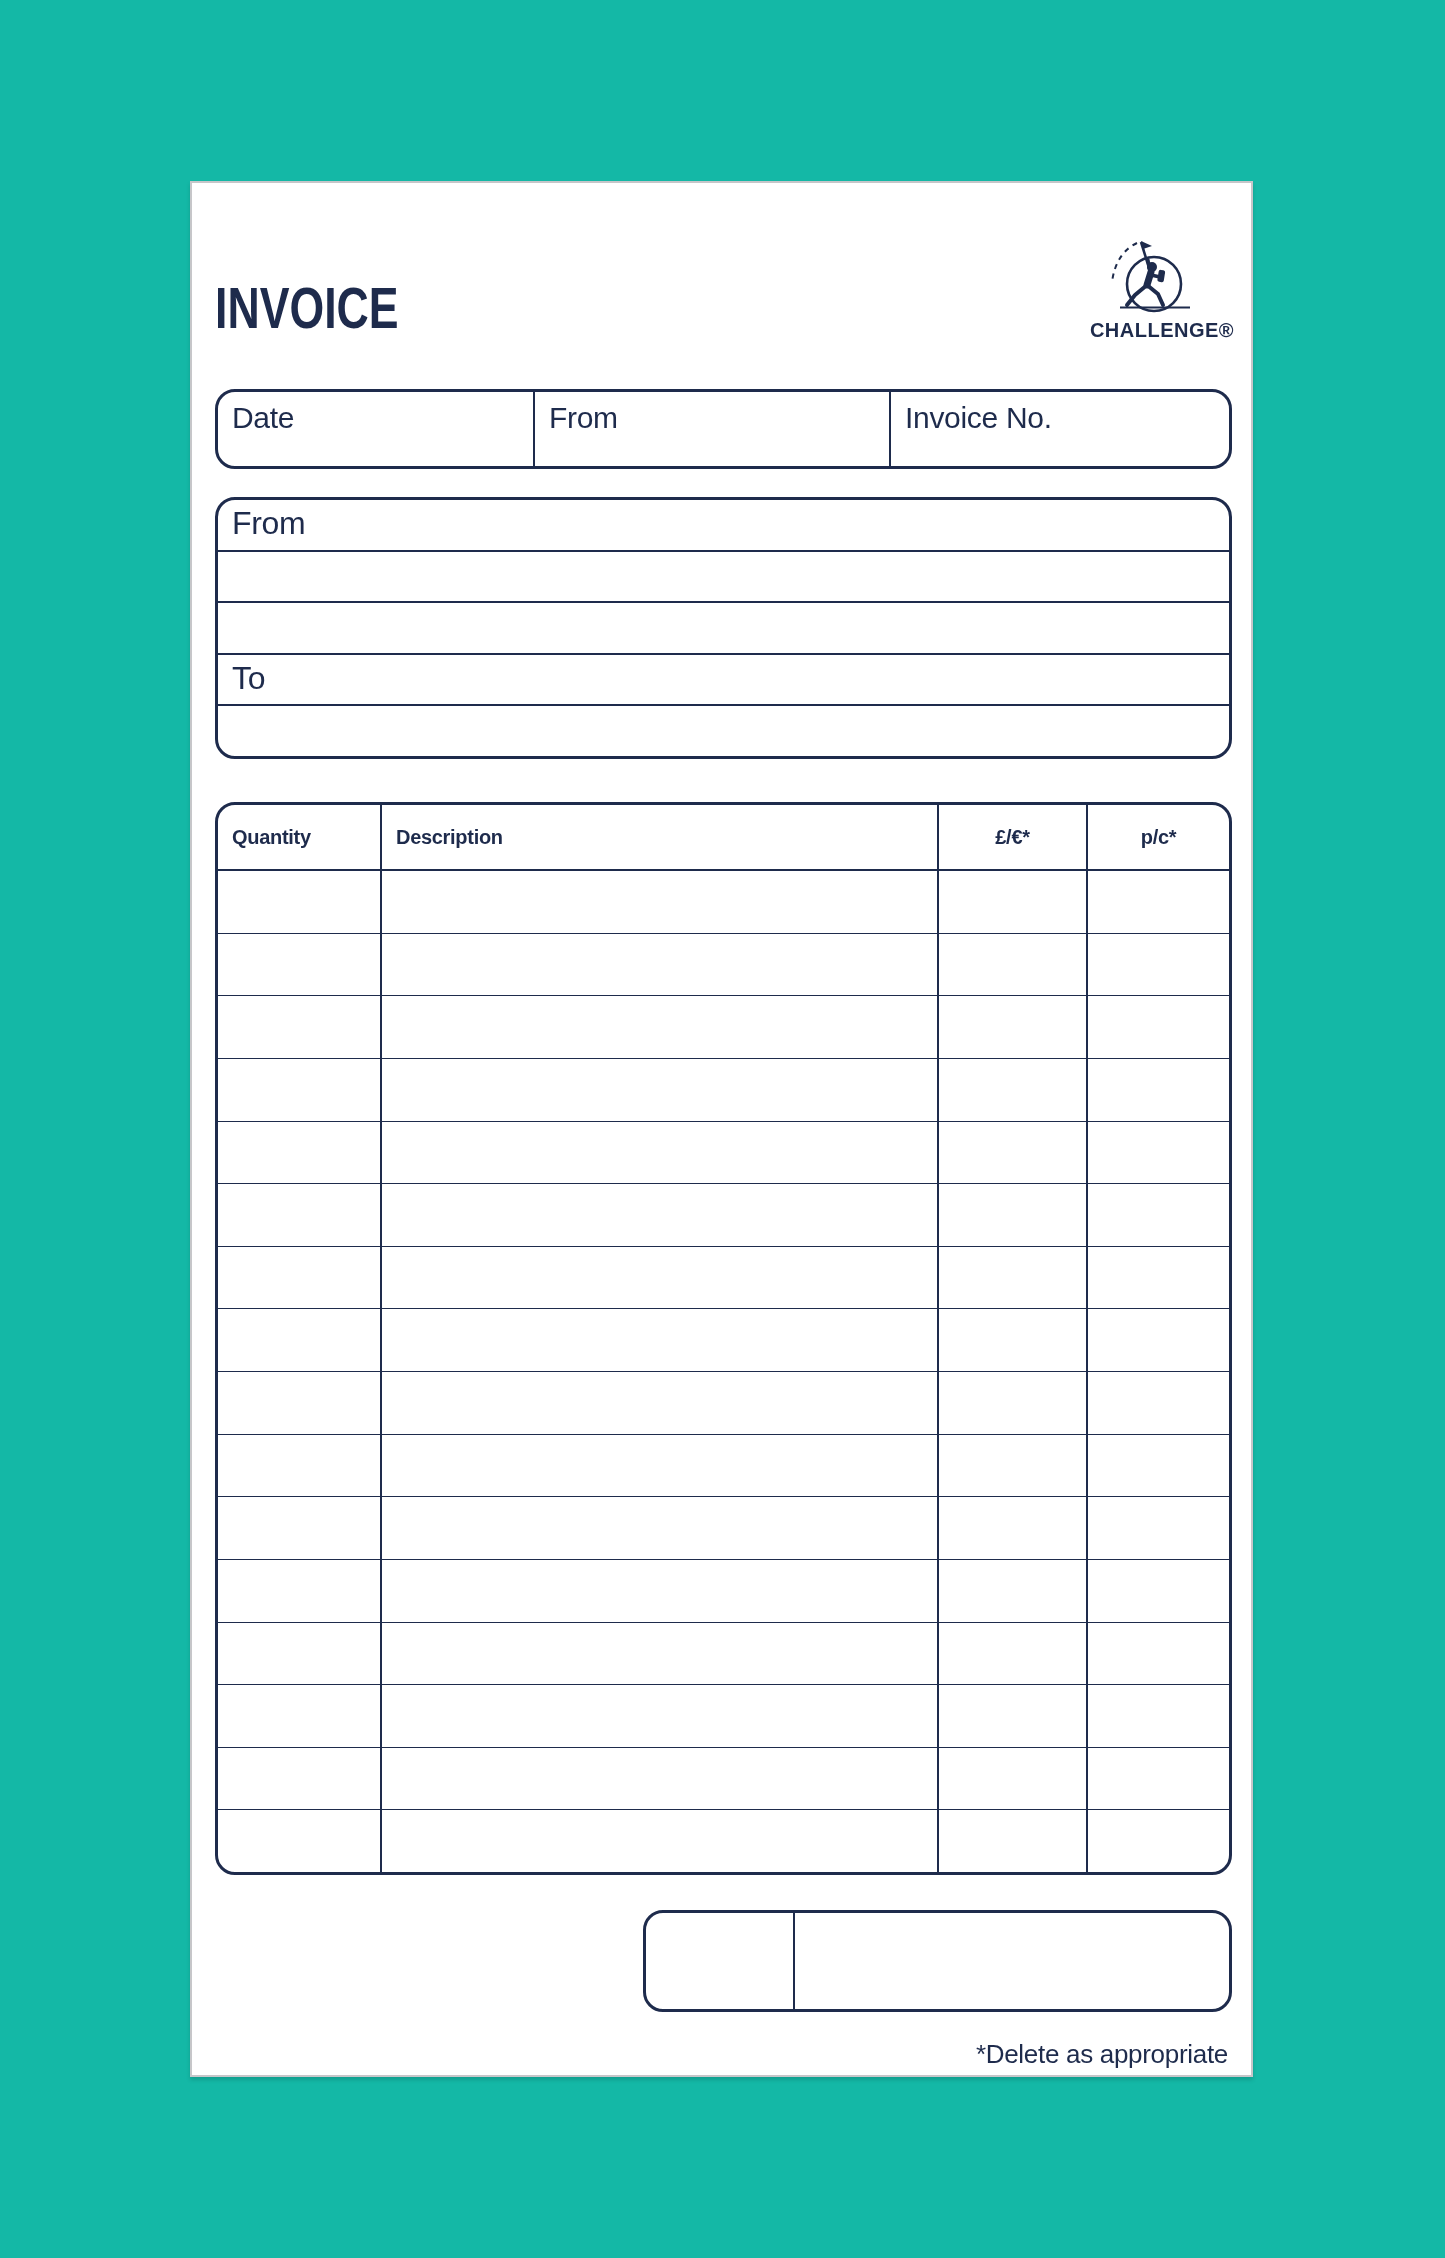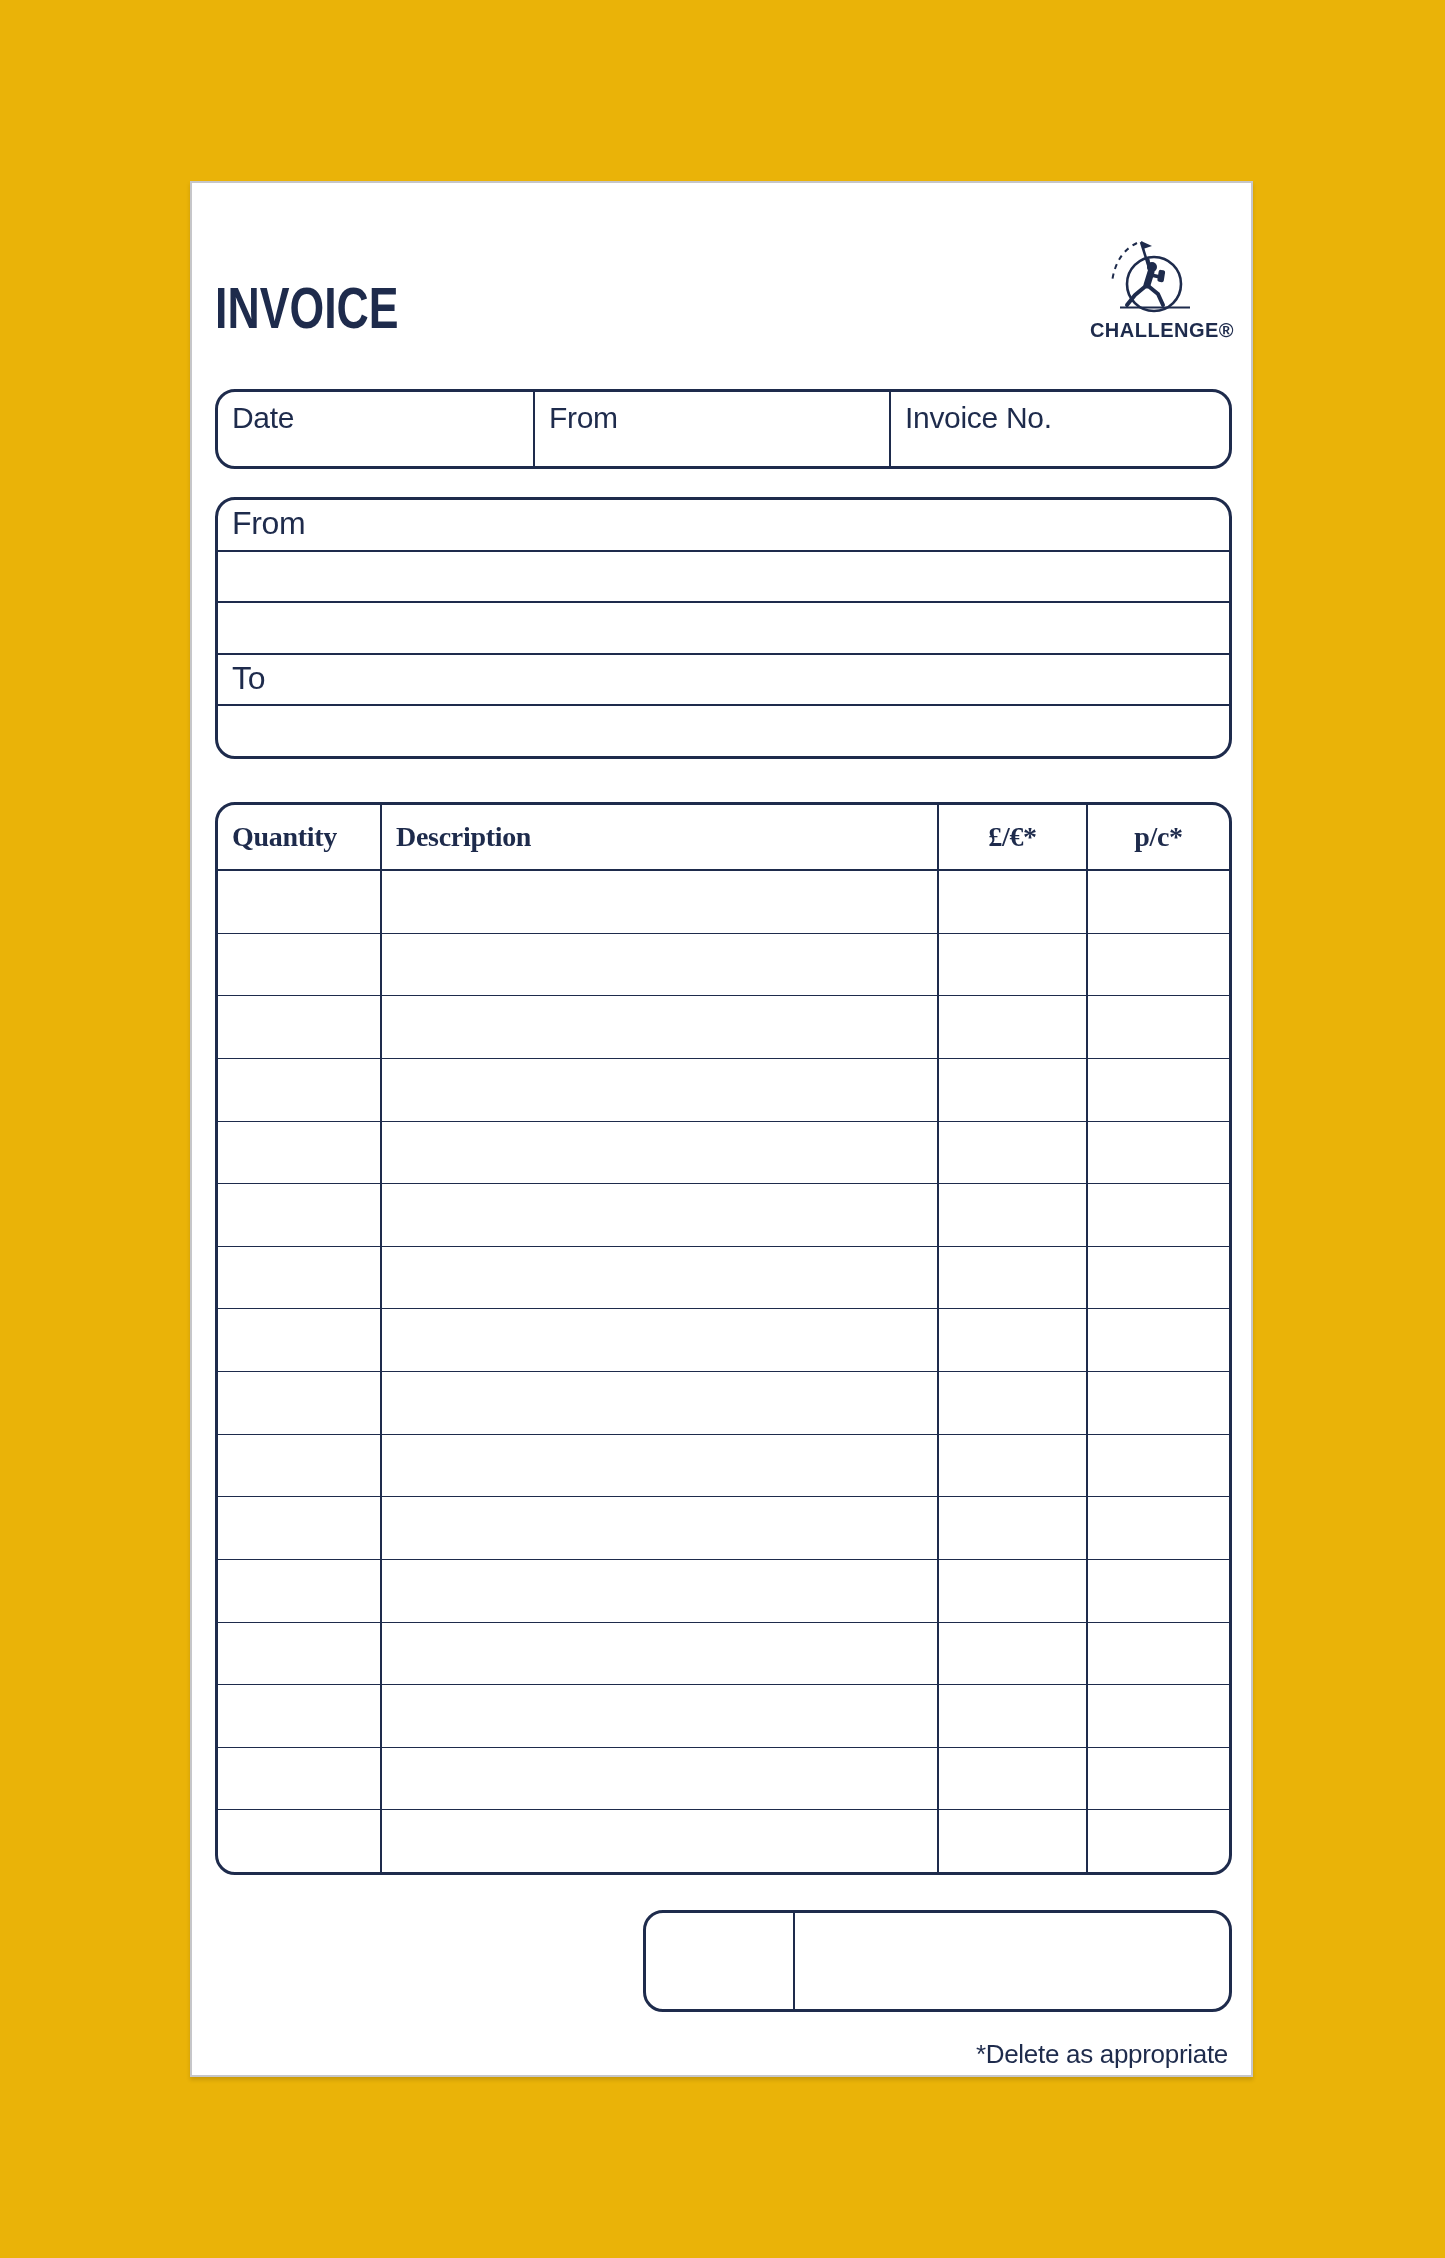--- a/index.html
+++ b/index.html
@@ -7,21 +7,21 @@
     --paper:#ffffff;
     --page-border:#c6c6c9;
   }
   *{margin:0;padding:0;box-sizing:border-box;}
   html,body{background:#ffffff;}
   body{
     width:1445px;height:2258px;position:relative;
     font-family:"Liberation Sans","DejaVu Sans",sans-serif;
     color:var(--ink);
   }
-  .canvas{position:absolute;left:0;top:0;width:1445px;height:2258px;background:#eab308;}
+  .canvas{position:absolute;left:0;top:0;width:1445px;height:2258px;background:#14b8a6;}
 
   
   .sheet{
     position:absolute;left:190px;top:181px;width:1063px;height:1896px;
     background:var(--paper);
     border:2px solid var(--page-border);
     box-shadow:0 3px 4px rgba(0,0,0,0.14);
   }
 
   
@@ -60,21 +60,21 @@
   .address-box{left:23px;top:314px;width:1017px;height:262px;display:flex;flex-direction:column;}
   .addr-row{flex:1;padding:5px 0 0 14px;font-size:32px;letter-spacing:-0.3px;}
   .addr-row + .addr-row{border-top:2px solid var(--ink);}
 
   
   .items-table{left:23px;top:619px;width:1017px;height:1073px;display:flex;flex-direction:column;}
   .thead{display:flex;height:66px;border-bottom:2.5px solid var(--ink);}
   .tbody{flex:1;display:flex;flex-direction:column;}
   .trow{flex:1;display:flex;}
   .trow + .trow{border-top:1.6px solid var(--ink);}
-  .hcell{display:flex;align-items:center;font-weight:bold;font-size:28px;letter-spacing:-0.3px;font-family:Liberation Serif, serif;}
+  .hcell{display:flex;align-items:center;font-weight:bold;font-size:20px;letter-spacing:-0.3px;}
   .hcell.left{justify-content:flex-start;padding-left:14px;}
   .hcell.center{justify-content:center;}
   .col-qty{width:164px;border-right:2px solid var(--ink);}
   .col-desc{width:557px;border-right:2px solid var(--ink);}
   .col-money{width:149px;border-right:2px solid var(--ink);}
   .col-pc{flex:1;}
   .tcell{height:100%;}
 
   
   .total-box{left:451px;top:1727px;width:589px;height:102px;display:flex;border-width:3.5px;}

